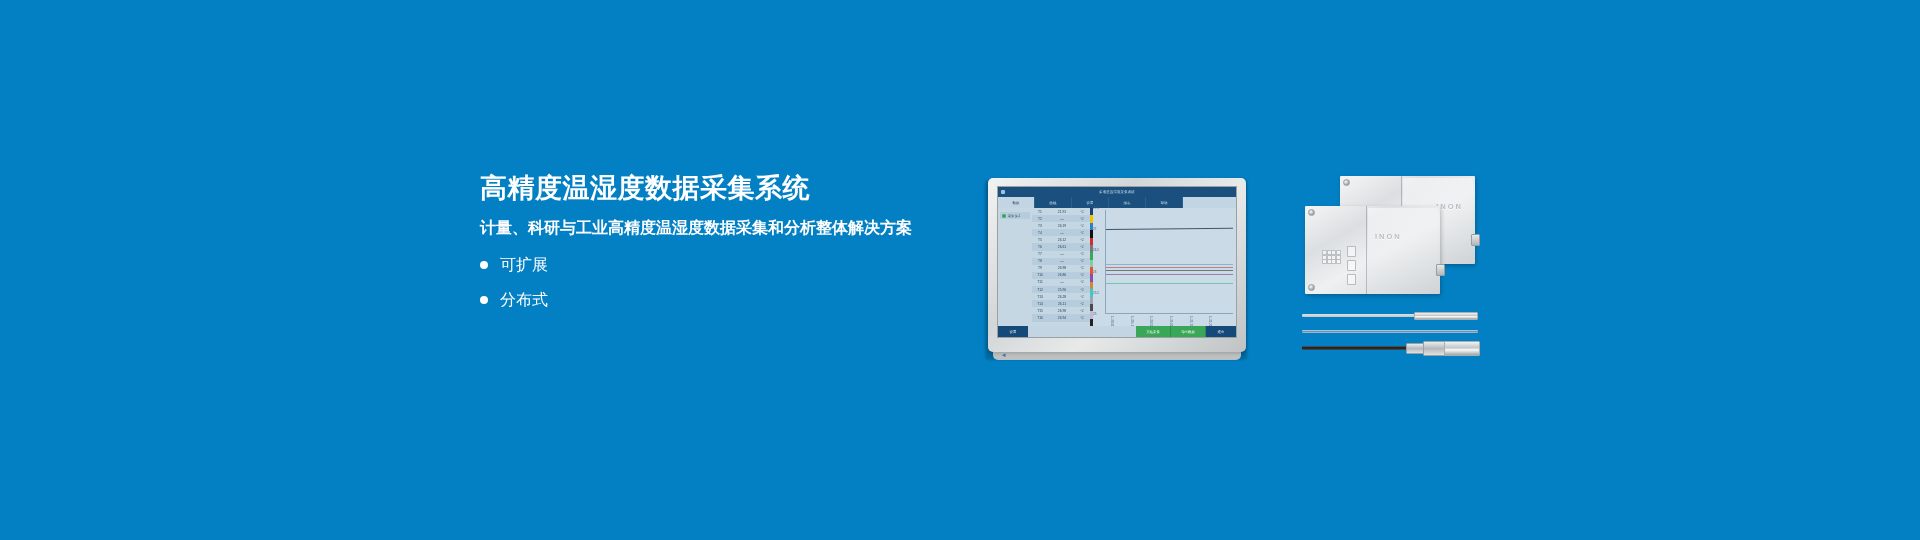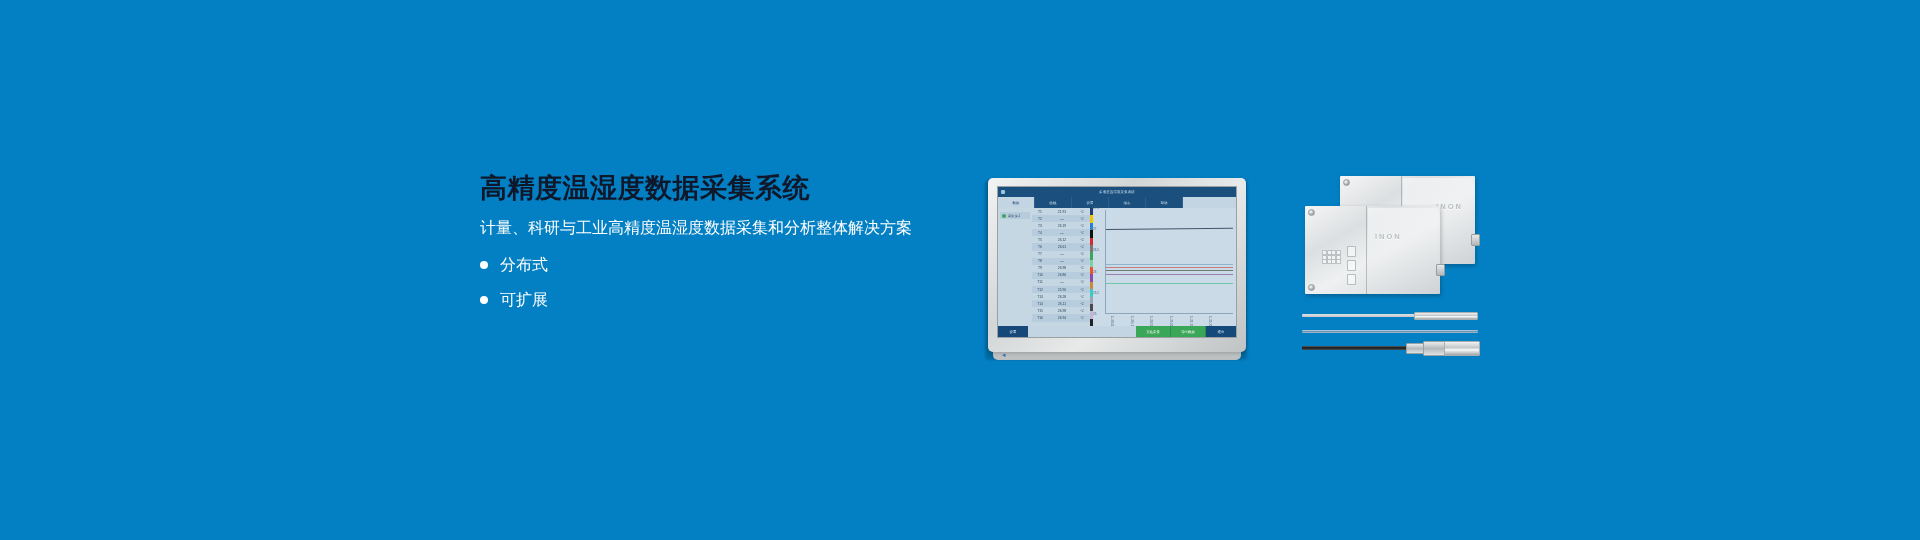--- a/index.html
+++ b/index.html
@@ -25,29 +25,29 @@
   
   .copy-block {
     position: absolute;
     left: 480px;
     top: 174px;
     width: 480px;
   }
   .hero-title {
     font-size: 27px;
     font-weight: bold;
-    color: #0f172a;
+    color: #ffffff;
     letter-spacing: 0.5px;
     line-height: 1.1;
     margin: 0 0 14px 0;
     white-space: nowrap;
   }
   .hero-subtitle {
     font-size: 16px;
-    font-weight: normal;
+    font-weight: bold;
     color: #ffffff;
     line-height: 1.2;
     margin: 0 0 18px 0;
     white-space: nowrap;
   }
   .feature-list {
     list-style: none;
     margin: 0;
     padding: 0;
   }
@@ -416,25 +416,25 @@
 <body>
 
 <div class="banner">
 
   <div class="copy-block">
     <h1 class="hero-title">高精度温湿度数据采集系统</h1>
     <p class="hero-subtitle">计量、科研与工业高精度温湿度数据采集和分析整体解决方案</p>
     <ul class="feature-list">
       <li class="feature-item">
         <span class="feature-bullet"></span>
-        <span>分布式</span>
+        <span>可扩展</span>
       </li>
       <li class="feature-item">
         <span class="feature-bullet"></span>
-        <span>可扩展</span>
+        <span>分布式</span>
       </li>
     </ul>
   </div>
 
   <div class="monitor">
     <div class="monitor-shadow"></div>
     <div class="monitor-stand"></div>
     <div class="monitor-bezel">
       <div class="monitor-inner">
 

